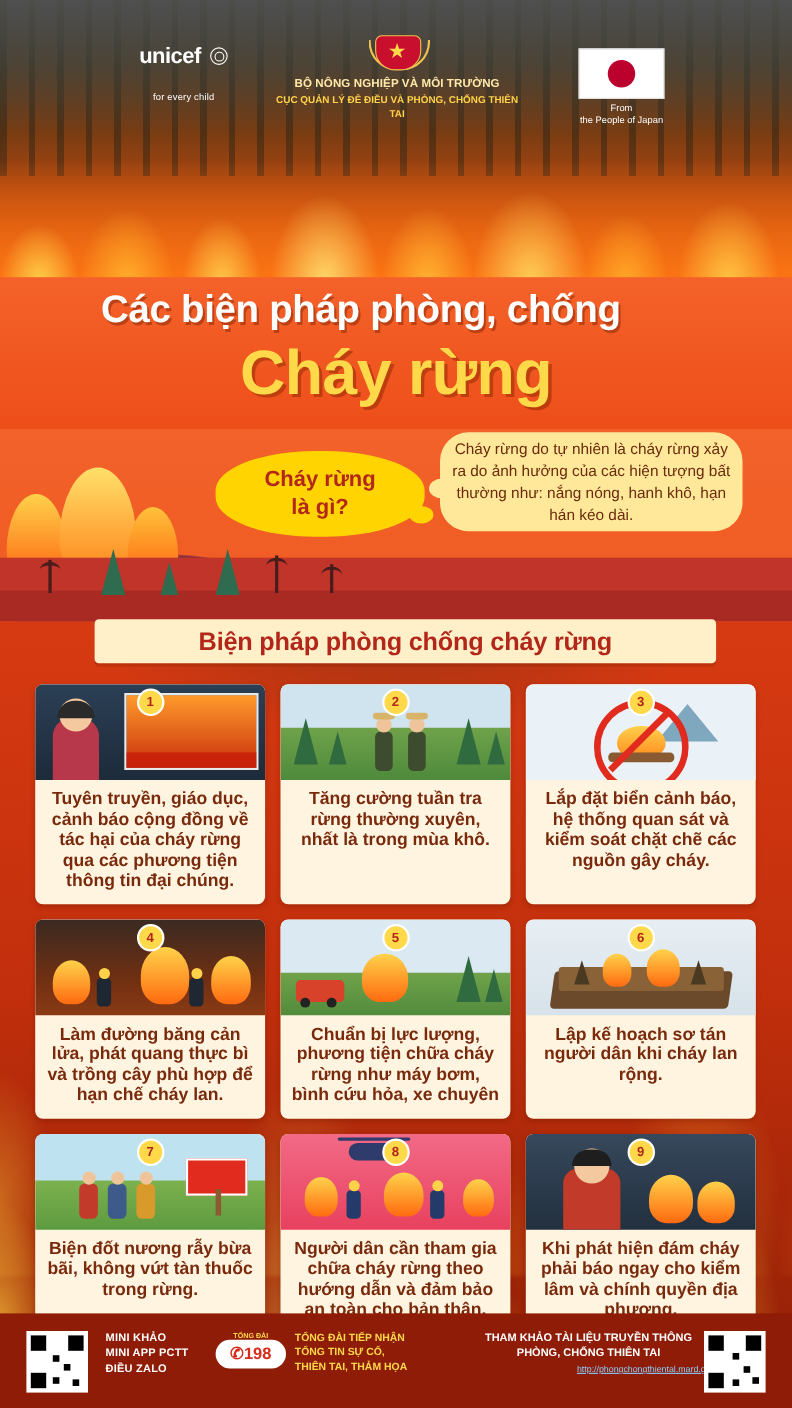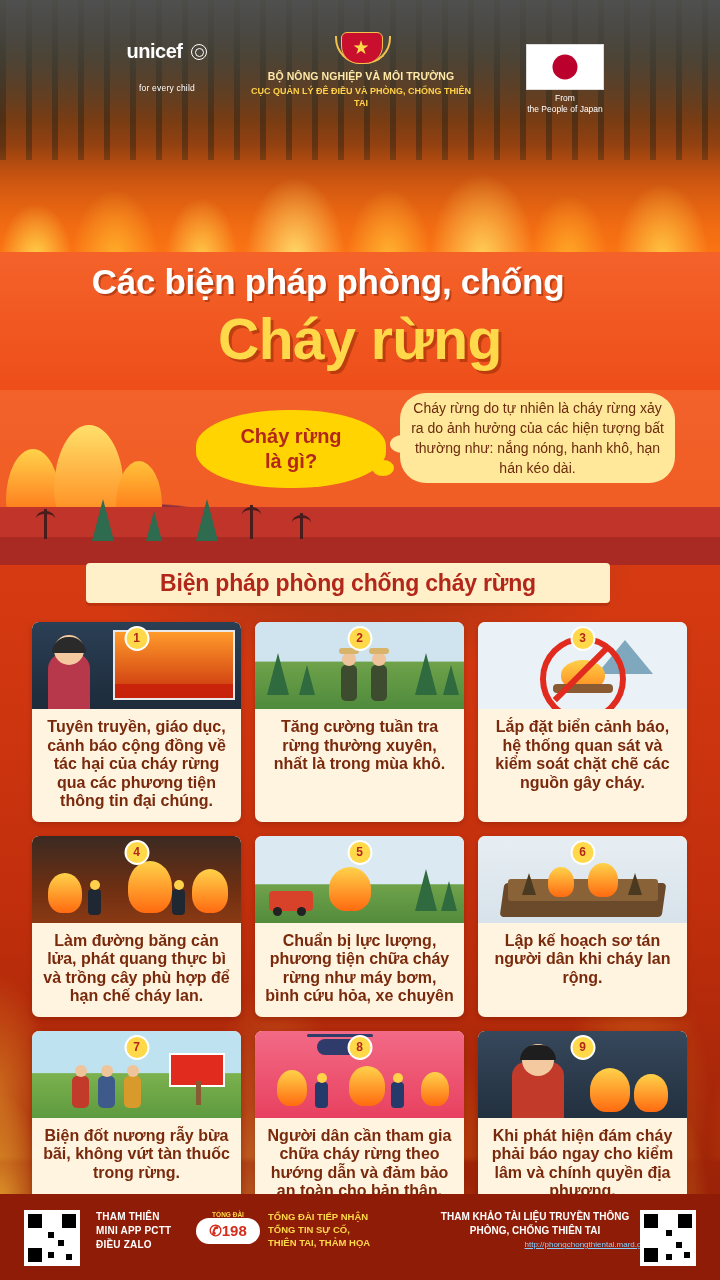--- a/index.html
+++ b/index.html
@@ -136,21 +136,21 @@
   .bubble-a{
     position:absolute;left:400px;top:393px;width:255px;height:90px;
     background:#ffe89a;border-radius:26px;
     display:flex;align-items:center;justify-content:center;text-align:center;padding:0 10px;
   }
   .bubble-a span{color:#6b2b0c;font-size:14px;line-height:20px;}
   .bubble-a:before{content:"";position:absolute;left:-10px;top:42px;width:24px;height:18px;background:#ffe89a;border-radius:50%;}
 
   
   .sec-head{
-    position:absolute;left:86px;top:563px;width:524px;height:40px;
+    position:absolute;left:86px;top:563px;width:565px;height:40px;
     background:#fff0c9;border-radius:4px;
     display:flex;align-items:center;justify-content:center;
     box-shadow:0 3px 0 rgba(120,30,0,.25);
   }
   .sec-head span{color:#b3271a;font-size:23px;font-weight:bold;letter-spacing:-.2px;}
 
   
   .grid{
     position:absolute;left:32px;top:622px;width:656px;
     display:flex;flex-wrap:wrap;gap:14px 14px;
@@ -435,21 +435,21 @@
     <div class="qr" style="left:24px;top:16px;width:56px;height:56px;">
       <div class="cell" style="left:4px;top:4px;width:14px;height:14px;"></div>
       <div class="cell" style="left:38px;top:4px;width:14px;height:14px;"></div>
       <div class="cell" style="left:4px;top:38px;width:14px;height:14px;"></div>
       <div class="cell" style="left:24px;top:22px;width:6px;height:6px;"></div>
       <div class="cell" style="left:34px;top:30px;width:6px;height:6px;"></div>
       <div class="cell" style="left:24px;top:42px;width:6px;height:6px;"></div>
       <div class="cell" style="left:42px;top:44px;width:6px;height:6px;"></div>
     </div>
     <div class="f-txt1">
-      <span>THAM THIÊN</span><br>
+      <span>MINI KHẢO</span><br>
       <span>MINI APP PCTT</span><br>
       <span>ĐIỀU ZALO</span>
     </div>
 
     <div class="hot-sub">TỔNG ĐÀI</div>
     <div class="hot">
       <span>✆</span><span>198</span>
     </div>
     <div class="f-txt2">
       <span>TỔNG ĐÀI TIẾP NHẬN</span><br>

